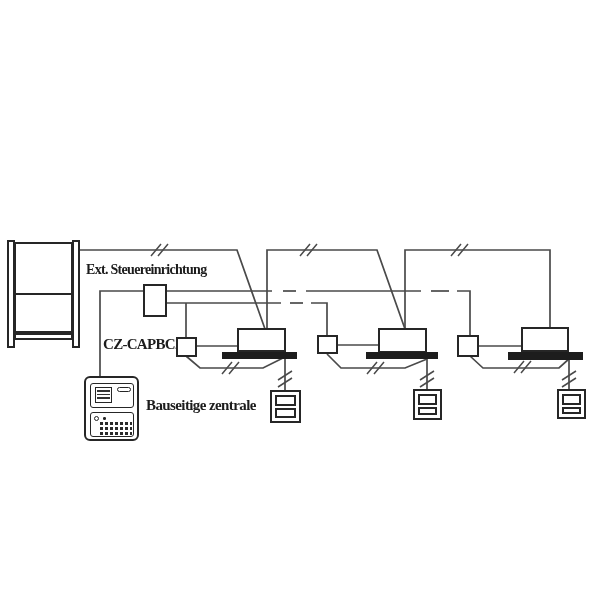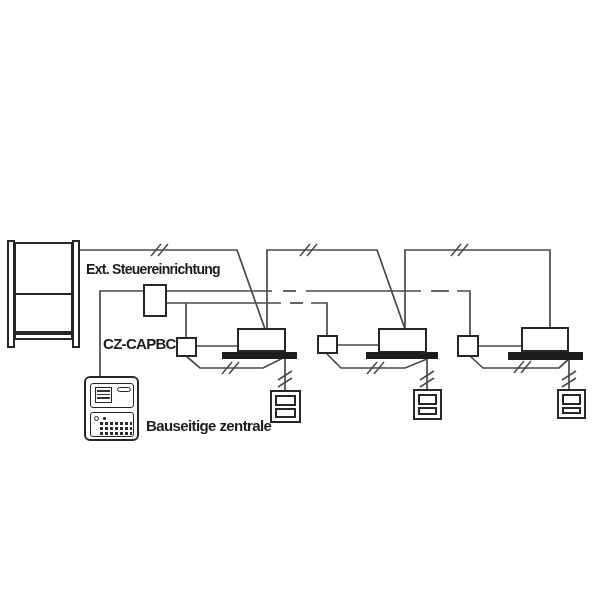--- a/index.html
+++ b/index.html
@@ -1,28 +1,28 @@
 <!DOCTYPE html>
 <html style="--bg: #ffffff; --wire: #4a4a4a; --outline: #262626; --bar: #1d1d1d; --text: #1c1c1c;"><head>
 <meta charset="utf-8">
 <style>
   :root{
     --bg:#ffffff; --wire:#4a4a4a; --outline:#262626; --bar:#1d1d1d; --text:#1c1c1c;
   }
   html,body{margin:0;padding:0;background:#fff;}
   #stage{position:relative;width:600px;height:532px;background:var(--bg);overflow:hidden;
-         font-family:Liberation Sans, sans-serif;}
+         font-family:Liberation Serif, serif;}
   #wires{position:absolute;left:0;top:0;width:600px;height:600px;}
   .wire path{fill:none;stroke:var(--wire);stroke-width:1.7px;}
   .wire path.tick{stroke-width:1.5px;}
   .box{position:absolute;box-sizing:border-box;background:#fff;border:2px solid var(--outline);}
   .bar{position:absolute;background:var(--bar);}
   .lbl{position:absolute;font-weight:700;color:var(--text);white-space:nowrap;
        font-size:14px;letter-spacing:-0.7px;line-height:1.1;}
-  .lbl-lg{font-size:15px;letter-spacing:-0.6px;line-height:21px;margin-top:20px;}
+  .lbl-lg{font-size:15px;letter-spacing:-0.6px;line-height:21px;}
   
   .odu{position:absolute;left:7px;top:240px;width:73px;height:108px;}
   .odu-leg{position:absolute;top:0;width:8px;height:108px;box-sizing:border-box;
            border:2px solid var(--outline);background:#fff;}
   .odu-body{position:absolute;left:7px;top:2px;width:59px;height:91px;box-sizing:border-box;
             border:2px solid var(--outline);background:#fff;}
   .odu-divider{position:absolute;left:0;right:0;top:49px;height:2px;background:var(--outline);}
   .odu-base{position:absolute;left:7px;top:93px;width:59px;height:7px;box-sizing:border-box;
             border:2px solid var(--outline);background:#fff;}
   

